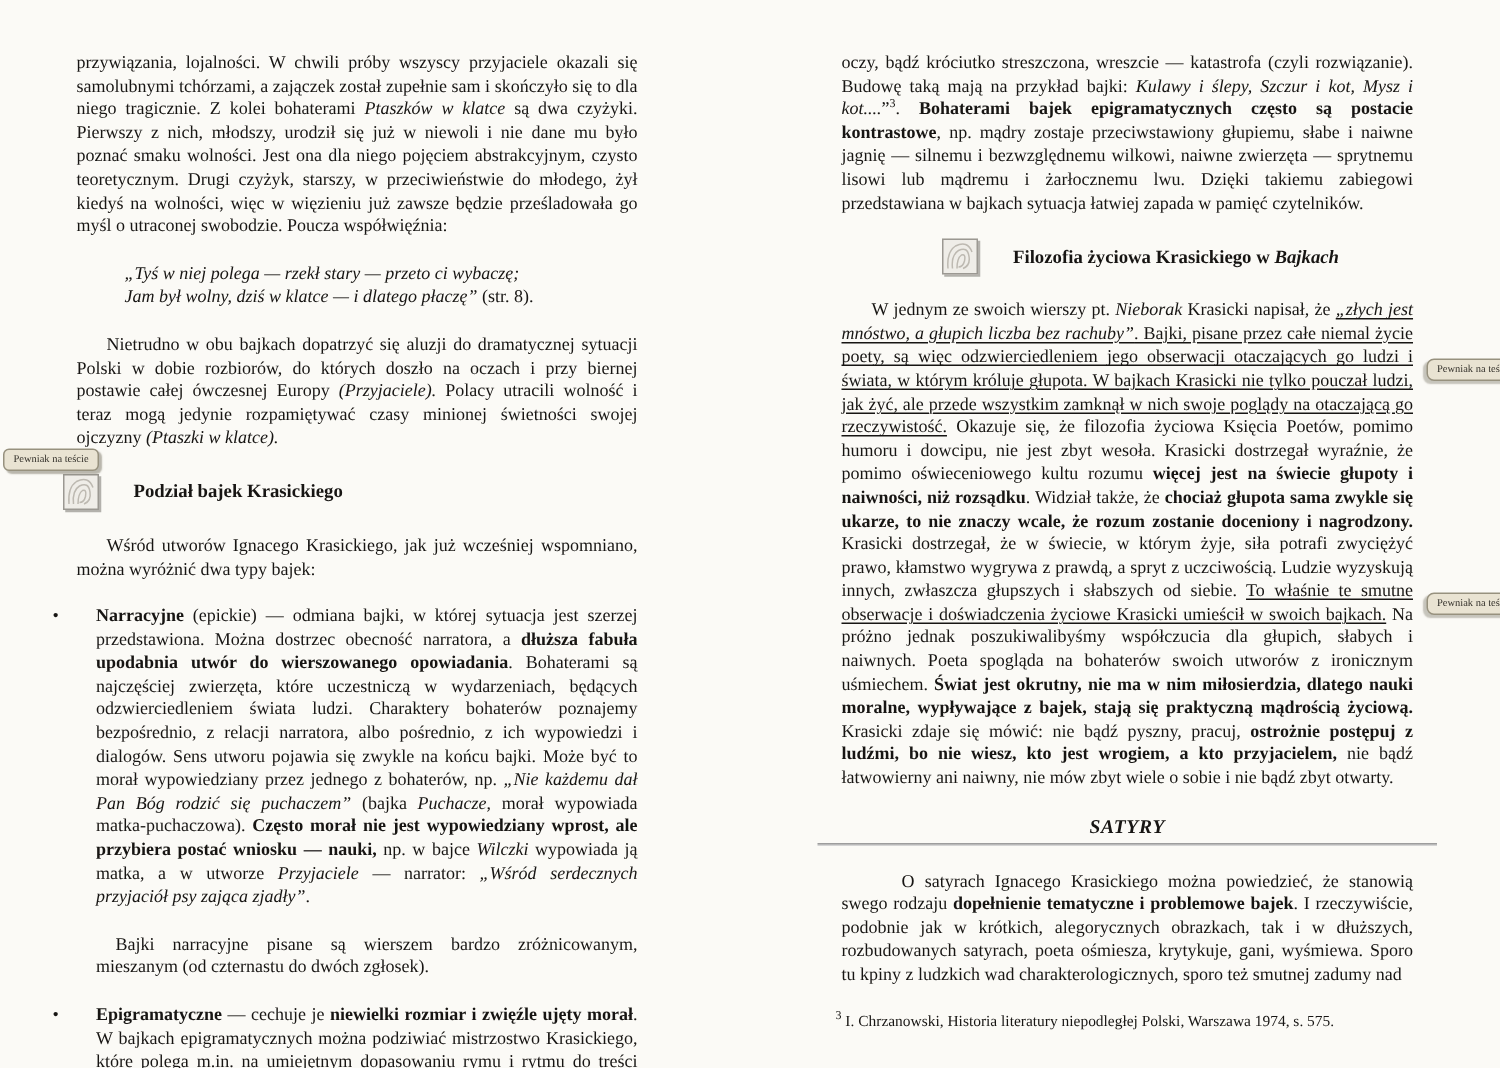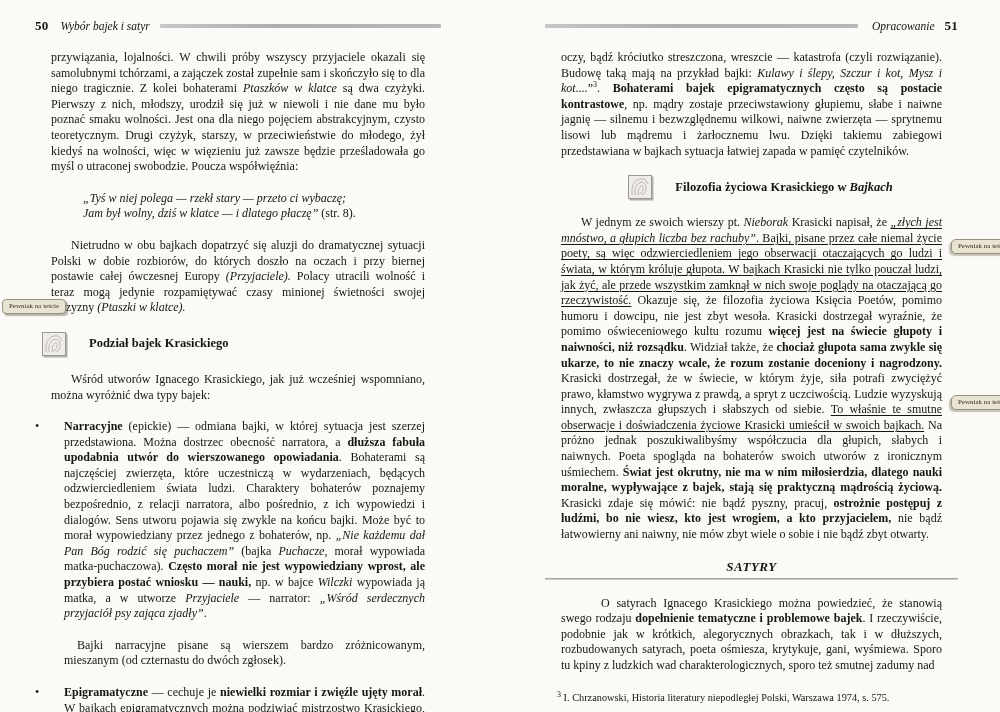--- a/index.html
+++ b/index.html
@@ -61,25 +61,20 @@
       font-family:"Liberation Serif","DejaVu Serif",serif;}
   #tab-left{left:2px;top:299px;border-radius:4px;box-shadow:2px 2px 1px rgba(120,115,100,.5);}
   .tab-right{left:951px;border-radius:5px 3px 3px 5px;box-shadow:-2px 2px 1px rgba(120,115,100,.4);}
   #tab-right-1{top:239px;}
   #tab-right-2{top:395px;}
 </style>
 </head>
 <body style="--page-bg: #fbfaf6; --ink: #171513; --tab-bg: #e9e3d2; --tab-border: #97917e;">
 
 <div class="page" id="page-left">
-  <div class="runhead">
-    <span class="pagenum">50</span>
-    <span class="runtitle">Wybór bajek i satyr</span>
-    <span class="headbar"></span>
-  </div>
 
   <p class="body-par"><span>przywiązania, lojalności. W chwili próby wszyscy przyjaciele okazali się samolubnymi tchórzami, a zajączek został zupełnie sam i skończyło się to dla niego tragicznie. Z kolei bohaterami </span><span class="f-i">Ptaszków w klatce</span><span> są dwa czyżyki. Pierwszy z nich, młodszy, urodził się już w niewoli i nie dane mu było poznać smaku wolności. Jest ona dla niego pojęciem abstrakcyjnym, czysto teoretycznym. Drugi czyżyk, starszy, w przeciwieństwie do młodego, żył kiedyś na wolności, więc w więzieniu już zawsze będzie prześladowała go myśl o utraconej swobodzie. Poucza współwięźnia:</span></p>
 
   <div class="verse">
     <div><span class="f-i">„Tyś w niej polega — rzekł stary — przeto ci wybaczę;</span></div>
     <div><span class="f-i">Jam był wolny, dziś w klatce — i dlatego płaczę”</span><span> (str. 8).</span></div>
   </div>
 
   <p class="body-par indent"><span>Nietrudno w obu bajkach dopatrzyć się aluzji do dramatycznej sytuacji Polski w dobie rozbiorów, do których doszło na oczach i przy biernej postawie całej ówczesnej Europy </span><span class="f-i">(Przyjaciele).</span><span> Polacy utracili wolność i teraz mogą jedynie rozpamiętywać czasy minionej świetności swojej ojczyzny </span><span class="f-i">(Ptaszki w klatce).</span></p>
 
@@ -103,25 +98,20 @@
       <p class="body-par sub-par"><span>Bajki narracyjne pisane są wierszem bardzo zróżnicowanym, mieszanym (od czternastu do dwóch zgłosek).</span></p>
     </li>
     <li>
       <span class="bullet-mark">•</span>
       <p class="body-par"><span class="f-b">Epigramatyczne</span><span> — cechuje je </span><span class="f-b">niewielki rozmiar i zwięźle ujęty morał</span><span>. W bajkach epigramatycznych można podziwiać mistrzostwo Krasickiego, które polega m.in. na umiejętnym dopasowaniu rymu i rytmu do treści utworu, na niezwykłej oszczędności słowa, ale także na mistrzowskiej budowie. Jak zauważa historyk literatury Ignacy Chrzanowski „Jest to — w najlepszych bajkach — budowa dramatyczna: krótka ekspozycja (czyli wdrożenie akcji), potem — akcja, bądź postawiona czytelnikowi przed</span></p>
     </li>
   </ul>
 </div>
 
 <div class="page" id="page-right">
-  <div class="runhead">
-    <span class="headbar"></span>
-    <span class="runtitle">Opracowanie</span>
-    <span class="pagenum">51</span>
-  </div>
 
   <p class="body-par"><span>oczy, bądź króciutko streszczona, wreszcie — katastrofa (czyli rozwiązanie). Budowę taką mają na przykład bajki: </span><span class="f-i">Kulawy i ślepy, Szczur i kot, Mysz i kot....</span><span>”</span><span class="f-p">3</span><span>. </span><span class="f-b">Bohaterami bajek epigramatycznych często są postacie kontrastowe</span><span>, np. mądry zostaje przeciwstawiony głupiemu, słabe i naiwne jagnię — silnemu i bezwzględnemu wilkowi, naiwne zwierzęta — sprytnemu lisowi lub mądremu i żarłocznemu lwu. Dzięki takiemu zabiegowi przedstawiana w bajkach sytuacja łatwiej zapada w pamięć czytelników.</span></p>
 
   <div class="section-head">
     <svg class="stamp" viewBox="0 0 22 22">
       <g fill="none" stroke="#bdb9b1" stroke-width="1">
         <path d="M3 19 Q2 8 8 4 Q16 0 19 8"></path>
         <path d="M6 19 Q5 10 10 7 Q16 4 17 11 Q18 17 13 19"></path>
         <path d="M9 19 Q9 12 12 10 Q15 9 14 14 Q13 18 10 18"></path>
       </g>

